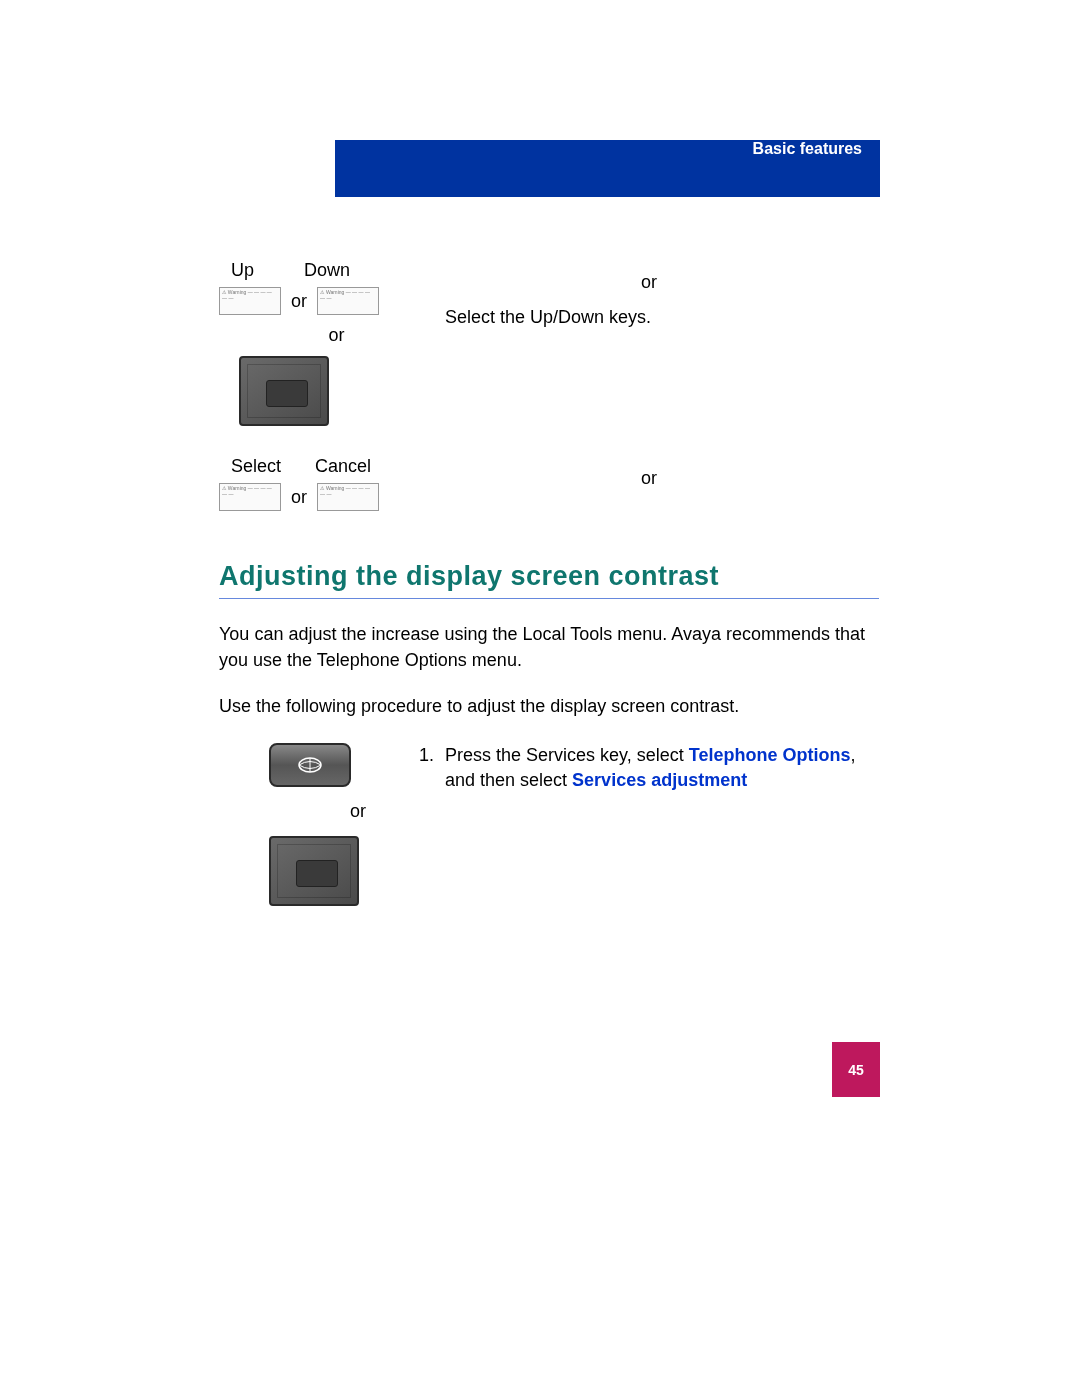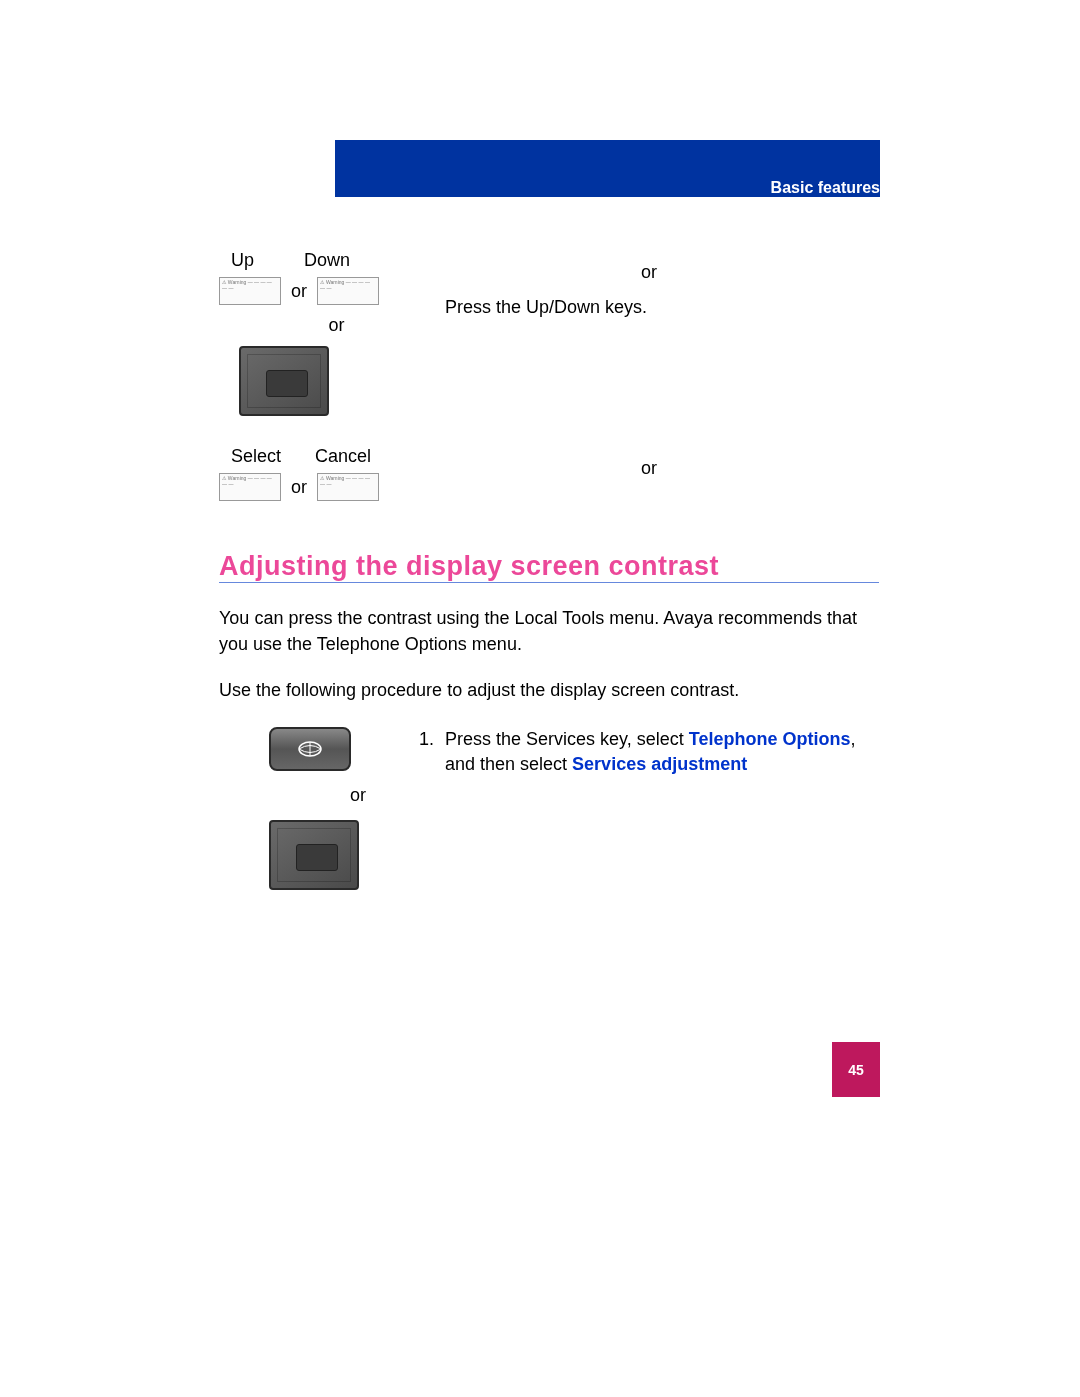--- a/index.html
+++ b/index.html
@@ -12,31 +12,32 @@
     position: relative;
   }
   .header-bar {
     position: absolute;
     top: 140px;
     left: 335px;
     width: 545px;
     height: 57px;
     background: #0033a0;
     display: flex;
-    align-items: flex-end;
+    align-items: flex-start;
     justify-content: flex-end;
+    padding-right: 18px;
   }
   .header-text {
     color: #ffffff;
     font-size: 16px;
     font-weight: bold;
   }
   .content {
     position: absolute;
-    top: 250px;
+    top: 260px;
     left: 219px;
     width: 660px;
   }
   .row {
     display: flex;
     margin-bottom: 24px;
     align-items: flex-start;
   }
   .left-col {
     width: 200px;
@@ -113,24 +114,25 @@
     display: flex;
     align-items: center;
     justify-content: center;
     color: #fff;
     font-size: 20px;
     margin-left: 50px;
   }
   .bold-blue { color: #0033cc; font-weight: bold; }
   .bold-black { font-weight: normal; color: #000; }
   .section-heading {
-    color: #ec4899;
+    color: #0f766e;
     font-size: 27px;
     font-weight: bold;
     border-bottom: 1px solid #6688dd;
+    padding-bottom: 6px;
     margin-top: 50px;
     margin-bottom: 22px;
     letter-spacing: 0.5px;
   }
   .body-text {
     font-size: 18px;
     line-height: 1.45;
     margin-bottom: 20px;
   }
   .num { display: inline-block; width: 26px; }
@@ -170,21 +172,21 @@
       <div class="key-row">
         <div class="softkey">⚠ Warning — — — — — —</div>
         <span>or</span>
         <div class="softkey">⚠ Warning — — — — — —</div>
       </div>
       <div class="or-center">or</div>
       <div class="nav-pad"></div>
     </div>
     <div class="right-col">
       <div class="or-right">or</div>
-      <div style="padding-left:26px;">Press the Up/Down keys.</div>
+      <div style="padding-left:26px;">Select the Up/Down keys.</div>
     </div>
   </div>
 
   <div class="row" style="margin-top:30px;">
     <div class="left-col">
       <div class="two-labels" style="gap:34px;">
         <span>Select</span>
         <span>Cancel</span>
       </div>
       <div class="key-row">
@@ -194,21 +196,21 @@
       </div>
     </div>
     <div class="right-col">
       <div class="or-right">or</div>
     </div>
   </div>
 
   <h2 class="section-heading">Adjusting the display screen contrast</h2>
 
   <p class="body-text">
-    <span>You can press the contrast using the </span><span class="bold-black">Local Tools</span><span> menu. Avaya recommends that you use the </span><span class="bold-black">Telephone Options</span><span> menu.</span>
+    <span>You can adjust the increase using the </span><span class="bold-black">Local Tools</span><span> menu. Avaya recommends that you use the </span><span class="bold-black">Telephone Options</span><span> menu.</span>
   </p>
 
   <p class="body-text">Use the following procedure to adjust the display screen contrast.</p>
 
   <div class="row" style="margin-top:24px;">
     <div class="left-col" style="text-align:left;">
       <div class="services-btn">
         <svg width="28" height="20" viewBox="0 0 28 20">
           <ellipse cx="14" cy="10" rx="11" ry="7" fill="none" stroke="#fff" stroke-width="1.5"></ellipse>
           <path d="M3 10 Q14 3 25 10 M3 10 Q14 17 25 10 M14 3 L14 17" fill="none" stroke="#fff" stroke-width="1"></path>

